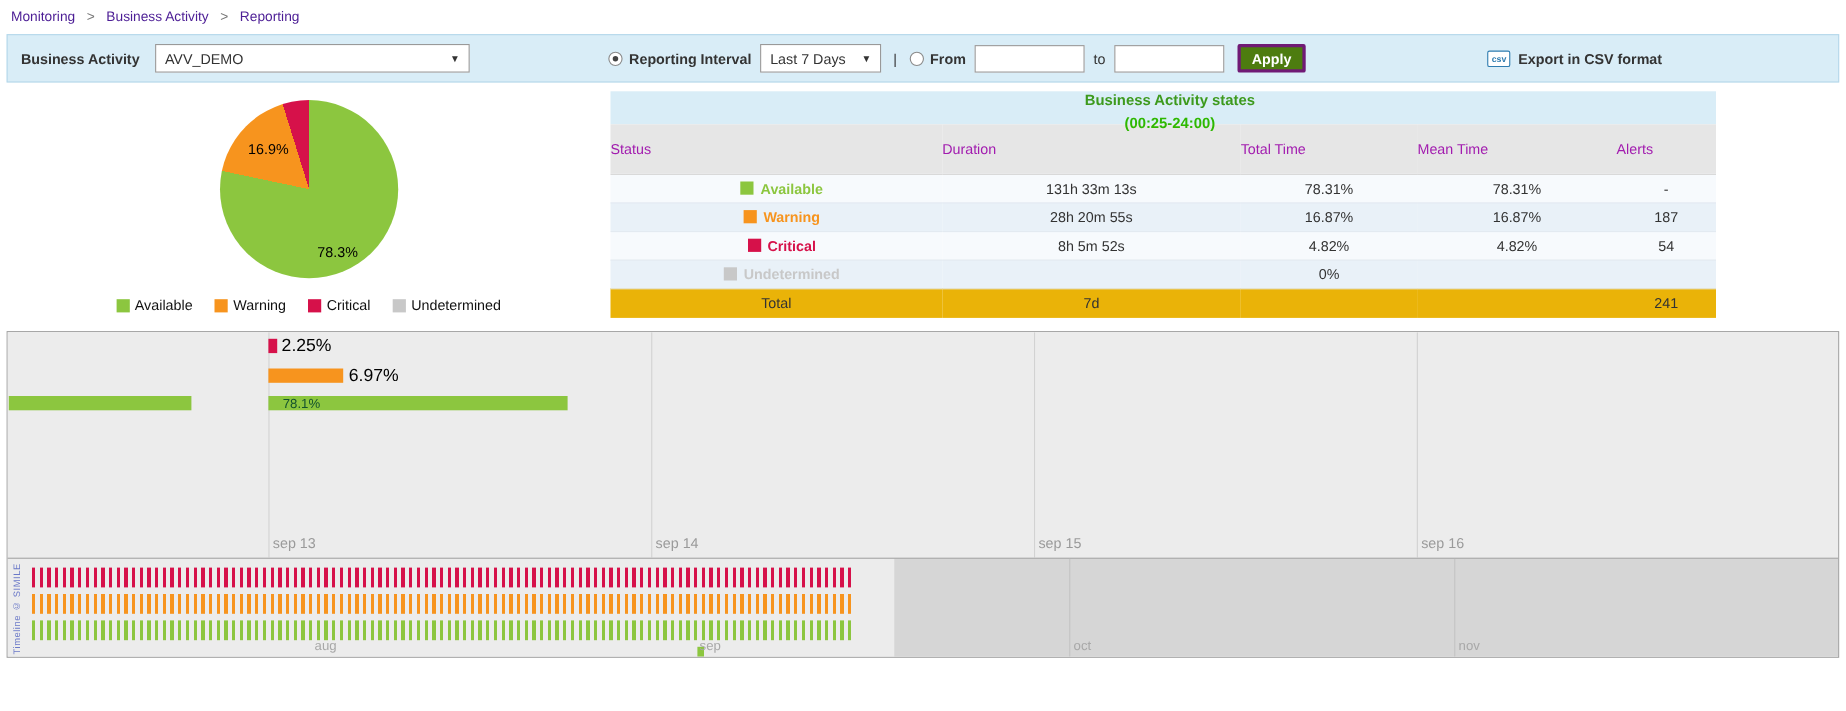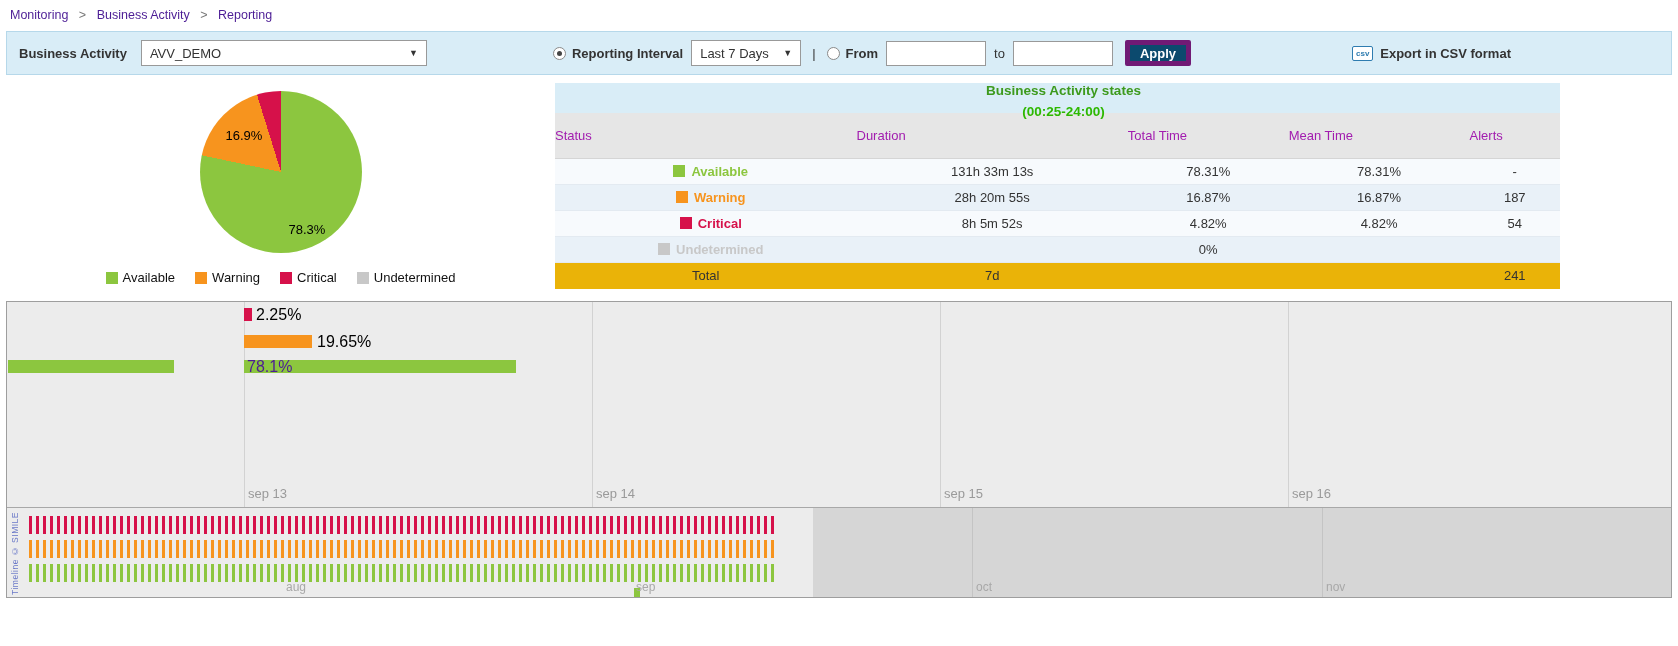--- a/index.html
+++ b/index.html
@@ -17,21 +17,21 @@
   .tb-label { font-weight: bold; color: #333; white-space: nowrap; }
   .selectbox { background: #fff; border: 1px solid #999; height: 26px; display: flex; align-items: center; justify-content: space-between; padding: 0 8px; cursor: pointer; }
   .ba-select { width: 286px; margin-left: 14px; }
   .interval-select { width: 110px; margin-left: 8px; }
   .select-arrow { font-size: 9px; color: #333; margin-left: 8px; }
   .tb-center { display: flex; align-items: center; margin-left: 126px; }
   .radio { width: 13px; height: 13px; border-radius: 50%; border: 1px solid #8a8a8a; background: #fff; display: inline-block; position: relative; margin-right: 6px; flex: none; cursor: pointer; }
   .radio.checked::after { content: ""; position: absolute; left: 3px; top: 3px; width: 5px; height: 5px; border-radius: 50%; background: #444; }
   .pipe { margin: 0 11px; color: #333; }
   .date-input { width: 100px; height: 25px; border: 1px solid #999; margin: 0 8px; font-size: 13px; padding: 0 4px; font-family: "Liberation Sans", sans-serif; }
-  .apply-btn { background: #0c4a6e; color: #fff; font-weight: bold; border: 5px solid #701a75; height: 26px; padding: 0 10px; font-size: 13px; border-radius: 2px; cursor: pointer; margin-left: 4px; font-family: "Liberation Sans", sans-serif; }
+  .apply-btn { background: #4d7c0f; color: #fff; font-weight: bold; border: 3px solid #701a75; height: 26px; padding: 0 10px; font-size: 13px; border-radius: 2px; cursor: pointer; margin-left: 4px; font-family: "Liberation Sans", sans-serif; }
   .tb-right { margin-left: auto; margin-right: 148px; display: flex; align-items: center; gap: 7px; font-weight: bold; cursor: pointer; }
   .csv-icon { width: 21px; height: 15px; border: 1px solid #2e7cb0; color: #2e7cb0; font-size: 8px; font-weight: bold; display: flex; align-items: center; justify-content: center; background: #fff; border-radius: 2px; }
 
   
   .main-row { display: flex; margin-top: 8px; }
   .pie-panel { width: 549px; display: flex; flex-direction: column; align-items: center; flex: none; }
   .pie-wrap { position: relative; width: 162px; height: 162px; margin-top: 8px; }
   .pie { width: 162px; height: 162px; border-radius: 50%; background: #8cc63f; }
   .pie-label { position: absolute; font-size: 13px; color: #000; }
   .pl-warning { left: 26px; top: 37px; }
@@ -57,21 +57,21 @@
 
   
   .timeline { position: relative; margin-top: 12px; border: 1px solid #9e9e9e; }
   .tl-main { position: relative; height: 205px; background: #ececec; overflow: hidden; cursor: grab; }
   .tl-grid { position: absolute; top: 0; bottom: 0; width: 1px; background: #d2d2d2; }
   .tl-date { position: absolute; font-size: 13px; color: #9a9a9a; bottom: 6px; white-space: nowrap; }
   .tl-bar { position: absolute; height: 13px; }
   .bar-prev { left: 1px; top: 58px; width: 166px; background: #8cc63f; }
   .bar-critical { left: 237px; top: 6px; }
   .bar-warning { left: 237px; top: 33px; }
-  .bar-available { left: 237px; top: 58px; display: flex; align-items: center; padding-left: 3px; color: #4c1d95; font-size: 16px; white-space: nowrap; }
+  .bar-available { left: 237px; top: 58px; display: flex; align-items: center; padding-left: 13px; color: #14532d; font-size: 12px; white-space: nowrap; }
   .tl-bar-label { position: absolute; font-size: 16px; color: #000; height: 13px; line-height: 13px; white-space: nowrap; }
   .lbl-critical { left: 249px; top: 6px; }
   .lbl-warning { left: 310px; top: 33px; }
   .tl-overview { position: relative; height: 90px; background: #d6d6d6; border-top: 1px solid #a8a8a8; overflow: hidden; cursor: grab; }
   .tl-highlight { position: absolute; left: 0; top: 0; bottom: 0; width: 806px; background: #ececec; }
   .tick-row { position: absolute; left: 22px; width: 747px; height: 18px; }
   .tick-red { top: 8px; background: repeating-linear-gradient(90deg, #d6114a 0 3px, transparent 3px 7px); }
   .tick-orange { top: 32px; background: repeating-linear-gradient(90deg, #f7941e 0 3px, transparent 3px 7px); }
   .tick-green { top: 56px; background: repeating-linear-gradient(90deg, #8cc63f 0 3px, transparent 3px 7px); }
   .tl-month { position: absolute; bottom: 3px; font-size: 12px; color: #a8a8a8; }
@@ -216,21 +216,21 @@
     <div class="tl-main">
       <div class="tl-grid" style="left:237px"></div>
       <div class="tl-grid" style="left:585px"></div>
       <div class="tl-grid" style="left:933px"></div>
       <div class="tl-grid" style="left:1281px"></div>
 
       <div class="tl-bar bar-prev"></div>
       <div class="tl-bar bar-critical" style="background-color: rgb(214, 17, 74); width: 8px;"></div>
       <span class="tl-bar-label lbl-critical">2.25%</span>
       <div class="tl-bar bar-warning" style="background-color: rgb(247, 148, 30); width: 68px;"></div>
-      <span class="tl-bar-label lbl-warning">19.65%</span>
+      <span class="tl-bar-label lbl-warning">6.97%</span>
       <div class="tl-bar bar-available" style="background-color: rgb(140, 198, 63); width: 272px;">
         <span>78.1%</span>
       </div>
 
       <span class="tl-date" style="left:241px">sep 13</span>
       <span class="tl-date" style="left:589px">sep 14</span>
       <span class="tl-date" style="left:937px">sep 15</span>
       <span class="tl-date" style="left:1285px">sep 16</span>
     </div>
 

